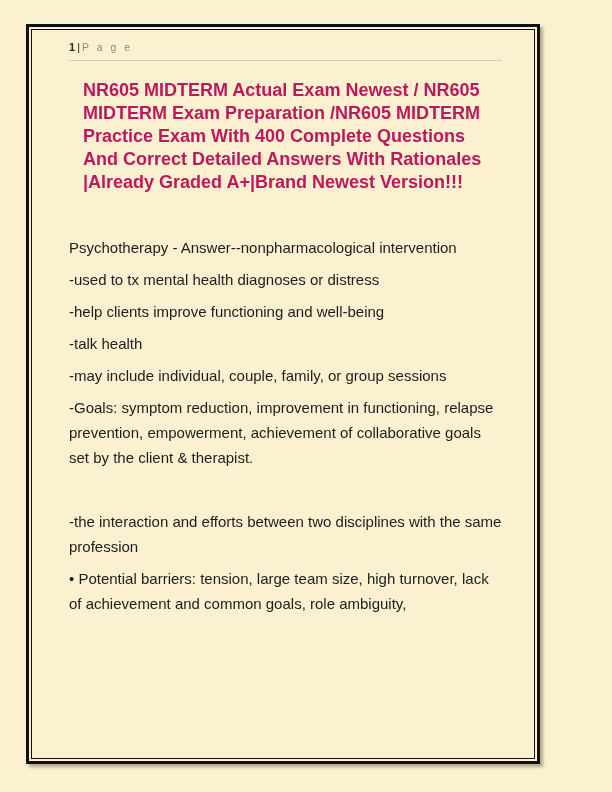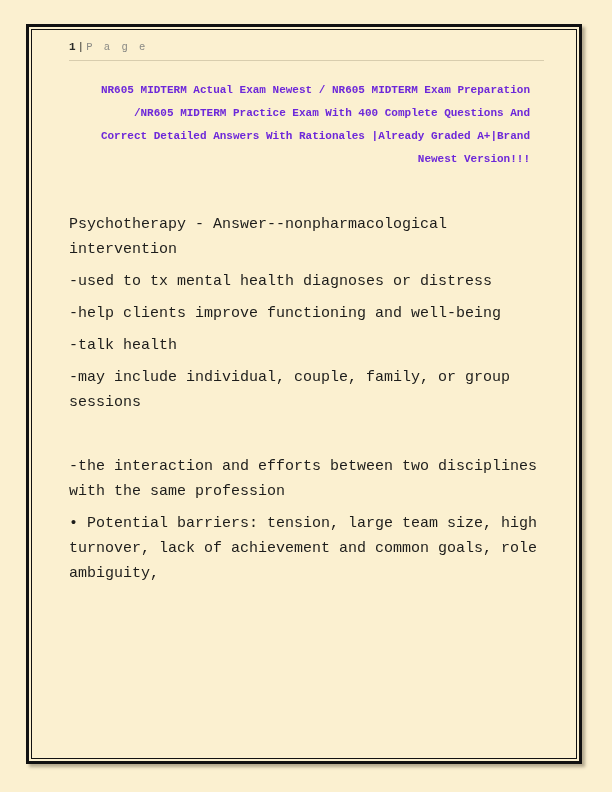--- a/index.html
+++ b/index.html
@@ -6,26 +6,25 @@
   body {
     width: 612px; height: 792px;
     background: #FBF0D0;
     font-family: "Liberation Sans", sans-serif;
     position: relative;
     overflow: hidden;
   }
   .frame {
     position: absolute;
     left: 26px; top: 24px;
-    width: 556px; height: 740px;
+    width: 514px; height: 740px;
     box-sizing: border-box;
     border: 3px solid #111111;
     padding: 2px;
     box-shadow: 3px 3px 3px rgba(90, 80, 60, 0.45);
-    font-family: Liberation Mono, monospace;
   }
   .frame-inner {
     box-sizing: border-box;
     width: 100%; height: 100%;
     border: 1px solid #111111;
     padding: 10px 32px 0 37px;
     overflow: hidden;
   }
   .header {
     font-size: 11px;
@@ -42,25 +41,25 @@
   .header .psep {
     color: #2b2b28;
     margin: 0 2px 0 1px;
   }
   .header .plabel {
     letter-spacing: 2.5px;
     font-size: 10.5px;
   }
   .title {
     margin: 18px 14px 0 14px;
-    font-size: 11px;
+    font-size: 18px;
     line-height: 23px;
     font-weight: bold;
-    text-align: right;
-    color: #6d28d9;
+    text-align: left;
+    color: #be185d;
   }
   .content {
     margin-top: 41px;
     color: #1D1D1B;
   }
   .content p {
     margin: 7px 0 0 0;
     font-size: 15px;
     line-height: 25px;
   }
@@ -80,20 +79,21 @@
       </div>
 
       <h1 class="title">NR605 MIDTERM Actual Exam Newest / NR605 MIDTERM Exam Preparation /NR605 MIDTERM Practice Exam With 400 Complete Questions And Correct Detailed Answers With Rationales |Already Graded A+|Brand Newest Version!!!</h1>
 
       <div class="content">
         <p>Psychotherapy - Answer--nonpharmacological intervention</p>
         <p>-used to tx mental health diagnoses or distress</p>
         <p>-help clients improve functioning and well-being</p>
         <p>-talk health</p>
         <p>-may include individual, couple, family, or group sessions</p>
+        <p>-Goals: symptom reduction, improvement in functioning, relapse prevention, empowerment, achievement of collaborative goals set by the client &amp; therapist.</p>
         <p class="blank"></p>
         <p>-the interaction and efforts between two disciplines with the same profession</p>
         <p>• Potential barriers: tension, large team size, high turnover, lack of achievement and common goals, role ambiguity,</p>
       </div>
 
     </div>
   </div>
 </div>
 
 </body></html>

